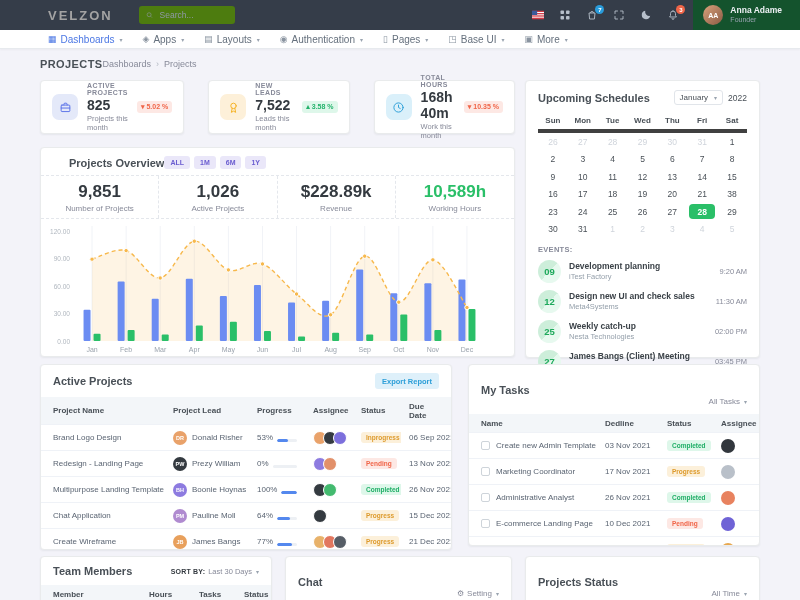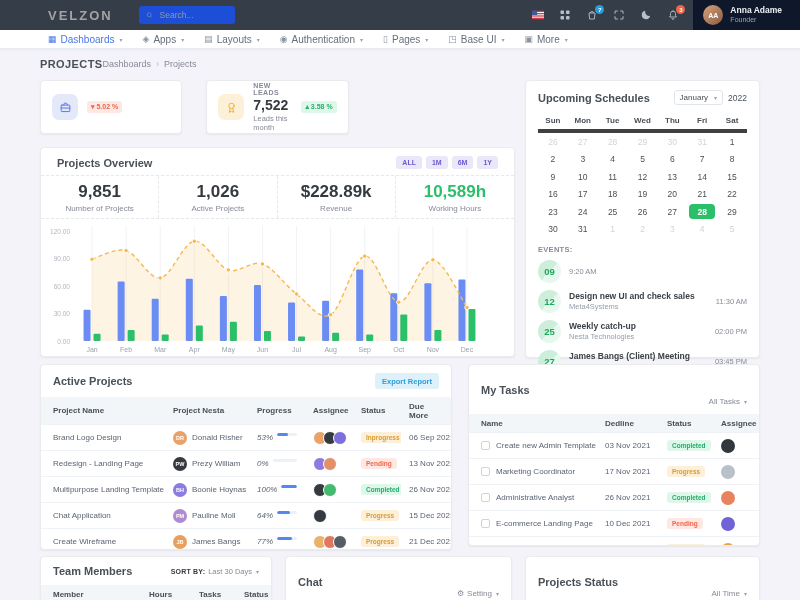--- a/index.html
+++ b/index.html
@@ -4,33 +4,33 @@
 <style>
   * { box-sizing: border-box; }
   html,body { margin:0; padding:0; }
   body { width:800px; height:600px; overflow:hidden; background:#f3f3f9;
          font-family:"Liberation Sans", sans-serif; color:#495057; }
   .app { width:800px; height:600px; overflow:hidden; }
 
   
   .topbar { height:30px; background:#353d49; display:flex; align-items:center; padding-left:48px; }
   .logo { color:#a3a3a3; font-weight:700; font-size:13px; letter-spacing:2px; cursor:pointer; }
-  .search { margin-left:26px; width:96px; height:18px; background:#1d4ed8; border-radius:3px;
+  .search { margin-left:26px; width:96px; height:18px; background:#4d7c0f; border-radius:3px;
             display:flex; align-items:center; gap:5px; padding:0 7px; }
   .search svg { width:8px; height:8px; stroke:#8f99a6; fill:none; stroke-width:2; }
   .search input { background:transparent; border:0; outline:0; color:#cfd6de; font-size:8.5px; width:100%; font-family:inherit; }
   .search input::placeholder { color:#8f99a6; }
   .top-icons { margin-left:auto; display:flex; align-items:center; gap:15px; padding-right:14px; }
   .tbtn { position:relative; display:flex; color:#b6bfca; cursor:pointer; }
   .tbtn svg { width:12px; height:12px; }
   .flag { width:14px; height:10px; border-radius:2px; overflow:hidden; display:block; }
   .badge { position:absolute; top:-4px; right:-6px; min-width:9px; height:9px; border-radius:5px;
            font-size:6px; color:#fff; display:flex; align-items:center; justify-content:center; padding:0 2px; font-weight:700; }
   .badge.blue { background:#299cdb; } .badge.red { background:#f06548; }
-  .user-chip { height:30px; background:#0f172a; display:flex; align-items:center; gap:7px; padding:0 18px 0 10px; cursor:pointer; }
+  .user-chip { height:30px; background:#14532d; display:flex; align-items:center; gap:7px; padding:0 18px 0 10px; cursor:pointer; }
   .u-av { width:20px; height:20px; border-radius:50%; background:linear-gradient(135deg,#d9a27b,#8a5a44);
           color:#fff; font-size:7px; font-weight:700; display:flex; align-items:center; justify-content:center; }
   .u-col { display:flex; flex-direction:column; line-height:1.15; }
   .u-name { font-size:8.5px; color:#eef1f5; font-weight:700; }
   .u-role { font-size:7px; color:#98a3b0; }
 
   
   .navbar { height:19px; background:#fff; border-bottom:1px solid #e7eaee; display:flex; align-items:center;
             gap:20px; padding:0 48px; box-shadow:0 1px 2px rgba(0,0,0,.04); }
   .nav-item { display:flex; align-items:center; gap:4px; font-size:10px; color:#65707d; cursor:pointer; white-space:nowrap; }
@@ -54,21 +54,21 @@
   .st-ic svg { width:13px; height:13px; }
   .st-main { flex:1; display:flex; flex-direction:column; gap:1px; min-width:0; }
   .st-label { font-size:7px; font-weight:700; color:#878a99; letter-spacing:.4px; }
   .st-value { font-size:14px; font-weight:700; color:#343a40; }
   .st-cap { font-size:7.5px; color:#878a99; }
   .st-delta { font-size:7px; font-weight:700; padding:2px 4px; border-radius:3px; align-self:center; white-space:nowrap; }
   .delta-down { background:#fde8e4; color:#f06548; }
   .delta-up { background:#def7ea; color:#23b26b; }
 
   .ov-card { height:210px; overflow:hidden; }
-  .ov-head { display:flex; justify-content:space-between; align-items:center; padding:8px 16px 6px; }
+  .ov-head { display:flex; justify-content:flex-start; align-items:center; padding:8px 28px 6px; }
   .ov-head h2 { font-size:11px; margin:0; color:#495057; }
   .ranges { display:flex; gap:4px; }
   .range-btn { font-size:7px; font-weight:700; color:#6a5cd0; background:#eae7f9; border:0; border-radius:3px;
                padding:3px 6px; font-family:inherit; cursor:pointer; }
   .ov-stats { display:grid; grid-template-columns:repeat(4,1fr); border-top:1px dashed #e4e7ec; border-bottom:1px dashed #e4e7ec; }
   .ov-stat { text-align:center; padding:6px 0 5px; border-right:1px dashed #e4e7ec; }
   .ov-stat:last-child { border-right:0; }
   .ov-value { font-size:17px; font-weight:700; color:#343a40; }
   .ov-label { font-size:8px; color:#878a99; margin-top:2px; }
   .chart-wrap { padding:2px 4px 0; }
@@ -108,21 +108,21 @@
 
   table.data { width:100%; border-collapse:collapse; table-layout:fixed; }
   .data th { background:#f3f6f9; text-align:left; font-size:8px; color:#495057; padding:4.5px 8px; font-weight:700; }
   .data td { font-size:8px; color:#5a6472; padding:5.5px 8px; border-top:1px solid #eff2f7;
              white-space:nowrap; overflow:hidden; }
   .data th:first-child, .data td:first-child { padding-left:12px; }
   .pname { color:#495057; }
   .lead-cell { display:flex; align-items:center; gap:5px; }
   .av { width:14px; height:14px; border-radius:50%; color:#fff; font-size:5.5px; font-weight:700;
         display:flex; align-items:center; justify-content:center; flex:0 0 14px; }
-  .prog { display:flex; align-items:flex-start; gap:4px;font-style:italic; }
+  .prog { display:flex; align-items:flex-end; gap:4px; }
   .bar { width:26px; height:3px; background:#edf0f4; border-radius:2px; overflow:hidden; }
   .bar i { display:block; height:100%; background:#5488ee; border-radius:2px; }
   .stack { display:flex; }
   .stack .av { margin-left:-4px; border:1px solid #fff; }
   .stack .av:first-child { margin-left:0; }
   .badge-st { font-size:6.5px; font-weight:700; padding:2px 5px; border-radius:3px; }
   .b-warning { background:#fcf0da; color:#dd9a2c; }
   .b-danger  { background:#fde8e4; color:#f06548; }
   .b-success { background:#def7ea; color:#1fae66; }
   .cb { width:9px; height:9px; border:1px solid #ced4da; border-radius:2px; display:inline-block;
@@ -259,35 +259,54 @@
       <div class="col-left">
         <div class="stats-row" id="stats-row">
             <div class="card stat-card">
               <span class="st-ic" style="background: rgb(228, 233, 249); color: rgb(91, 115, 232);">
                 <svg viewBox="0 0 24 24" fill="none" stroke="currentColor" stroke-width="1.8" stroke-linecap="round" stroke-linejoin="round">
                   <rect x="4" y="7.5" width="16" height="12" rx="1.5"></rect>
                   <path d="M9 7.5V6a2 2 0 0 1 2-2h2a2 2 0 0 1 2 2v1.5"></path>
                   <path d="M4 13h16"></path>
                 </svg>
               </span>
+              <div class="st-main">
+                <div class="st-label">ACTIVE PROJECTS</div>
+                <div class="st-value">825</div>
+                <div class="st-cap">Projects this month</div>
+              </div>
               <span class="st-delta delta-down">▾ 5.02 %</span>
             </div>
             <div class="card stat-card">
               <span class="st-ic" style="background: rgb(253, 240, 217); color: rgb(245, 178, 37);">
                 <svg viewBox="0 0 24 24" fill="none" stroke="currentColor" stroke-width="1.8" stroke-linecap="round" stroke-linejoin="round">
                   <circle cx="12" cy="9" r="5"></circle>
                   <path d="M9.6 13.4 8 21l4-2.3L16 21l-1.6-7.6"></path>
                 </svg>
               </span>
               <div class="st-main">
                 <div class="st-label">NEW LEADS</div>
                 <div class="st-value">7,522</div>
                 <div class="st-cap">Leads this month</div>
               </div>
               <span class="st-delta delta-up">▴ 3.58 %</span>
+            </div>
+            <div class="card stat-card">
+              <span class="st-ic" style="background: rgb(218, 240, 250); color: rgb(45, 159, 216);">
+                <svg viewBox="0 0 24 24" fill="none" stroke="currentColor" stroke-width="1.8" stroke-linecap="round" stroke-linejoin="round">
+                  <circle cx="12" cy="12" r="8.5"></circle>
+                  <path d="M12 7.5V12l3.2 1.8"></path>
+                </svg>
+              </span>
+              <div class="st-main">
+                <div class="st-label">TOTAL HOURS</div>
+                <div class="st-value">168h 40m</div>
+                <div class="st-cap">Work this month</div>
+              </div>
+              <span class="st-delta delta-down">▾ 10.35 %</span>
             </div>
           </div>
 
         <section class="card ov-card">
           <div class="ov-head">
             <h2>Projects Overview</h2>
             <div class="ranges" id="range-buttons">
                 <button class="range-btn">ALL</button>
                 <button class="range-btn">1M</button>
                 <button class="range-btn">6M</button>
@@ -481,21 +500,21 @@
             <div class="cal-day">
               <span>19</span>
             </div>
             <div class="cal-day">
               <span>20</span>
             </div>
             <div class="cal-day">
               <span>21</span>
             </div>
             <div class="cal-day">
-              <span>22</span>
+              <span>38</span>
             </div>
             <div class="cal-day">
               <span>23</span>
             </div>
             <div class="cal-day">
               <span>24</span>
             </div>
             <div class="cal-day">
               <span>25</span>
             </div>
@@ -530,20 +549,24 @@
               <span>4</span>
             </div>
             <div class="cal-day muted">
               <span>5</span>
             </div>
           </div>
         <div class="ev-label">EVENTS:</div>
         <div id="events-list">
             <div class="event">
               <span class="ev-num">09</span>
+              <div class="ev-body">
+                <div class="ev-title">Development planning</div>
+                <div class="ev-org">iTest Factory</div>
+              </div>
               <span class="ev-time">9:20 AM</span>
             </div>
             <div class="event">
               <span class="ev-num">12</span>
               <div class="ev-body">
                 <div class="ev-title">Design new UI and check sales</div>
                 <div class="ev-org">Meta4Systems</div>
               </div>
               <span class="ev-time">11:30 AM</span>
             </div>
@@ -579,25 +602,25 @@
               <col style="width:124px">
               <col style="width:84px">
               <col style="width:56px">
               <col style="width:48px">
               <col style="width:48px">
               <col style="width:50px">
             </colgroup>
           <thead>
               <tr id="ap-head-row">
                 <th>Project Name</th>
-                <th>Project Nesta</th>
+                <th>Project Lead</th>
                 <th>Progress</th>
                 <th>Assignee</th>
                 <th>Status</th>
-                <th>Due More</th>
+                <th>Due Date</th>
               </tr>
             </thead>
           <tbody id="ap-body">
               <tr>
                 <td class="pname">Brand Logo Design</td>
                 <td>
                   <div class="lead-cell">
                     <span class="av" style="background: rgb(233, 162, 106);">DR</span>
                     <span>Donald Risher</span>
                   </div>

